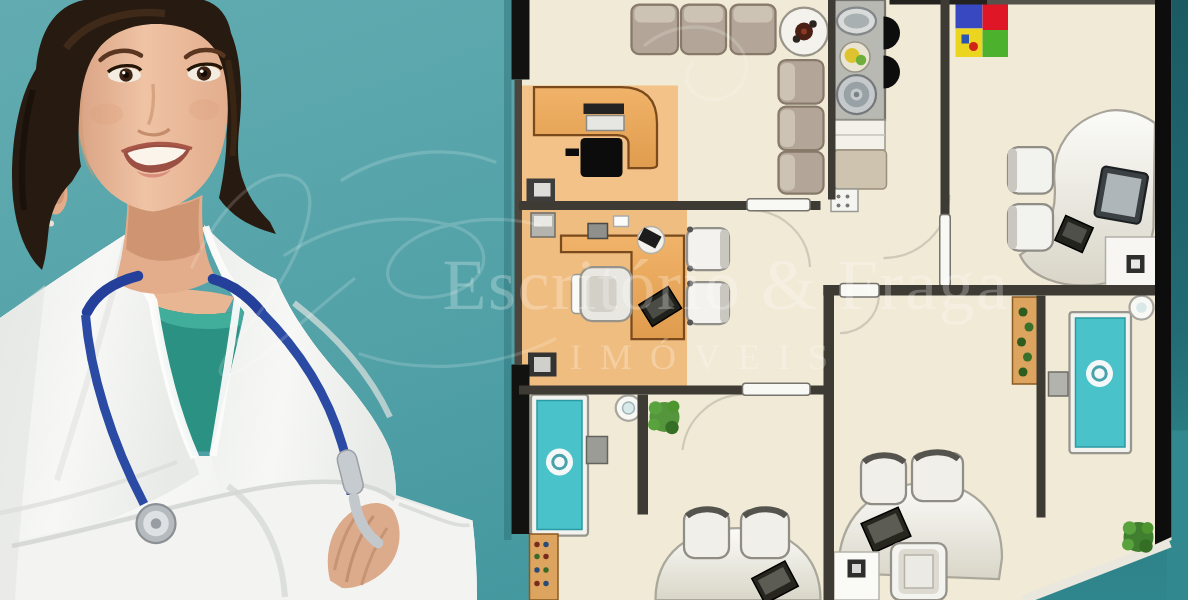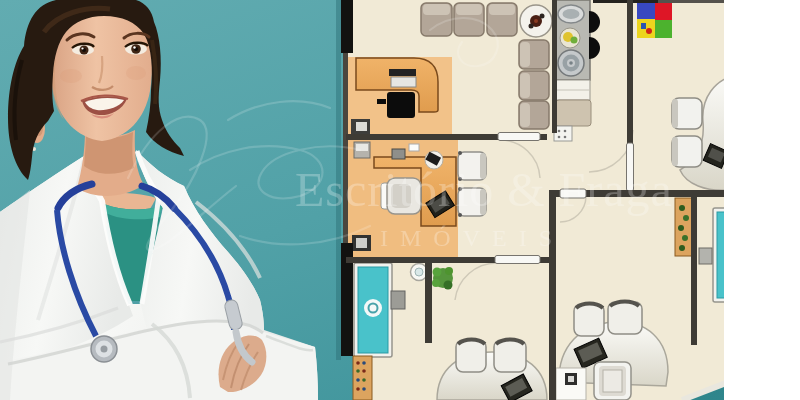--- a/index.html
+++ b/index.html
@@ -1,16 +1,16 @@
 <!DOCTYPE html>
 <html><head>
 <meta charset="utf-8">
 <style>
 html,body{margin:0;padding:0;background:#fff;}
-#stage{position:relative;width:724px;height:400px;overflow:hidden;font-family:"Liberation Sans",sans-serif;}
+#stage{position:relative;width:792px;height:400px;overflow:hidden;font-family:"Liberation Sans",sans-serif;}
 </style>
 </head>
 <body>
 <div id="stage">
 <svg width="800" height="400" viewBox="0 0 800 400">
 <defs>
 <linearGradient id="bgTeal" x1="0" y1="0" x2="0.7" y2="1">
 <stop offset="0" stop-color="#62acb1"></stop>
 <stop offset="0.55" stop-color="#51a1a7"></stop>
 <stop offset="1" stop-color="#3f949b"></stop>

